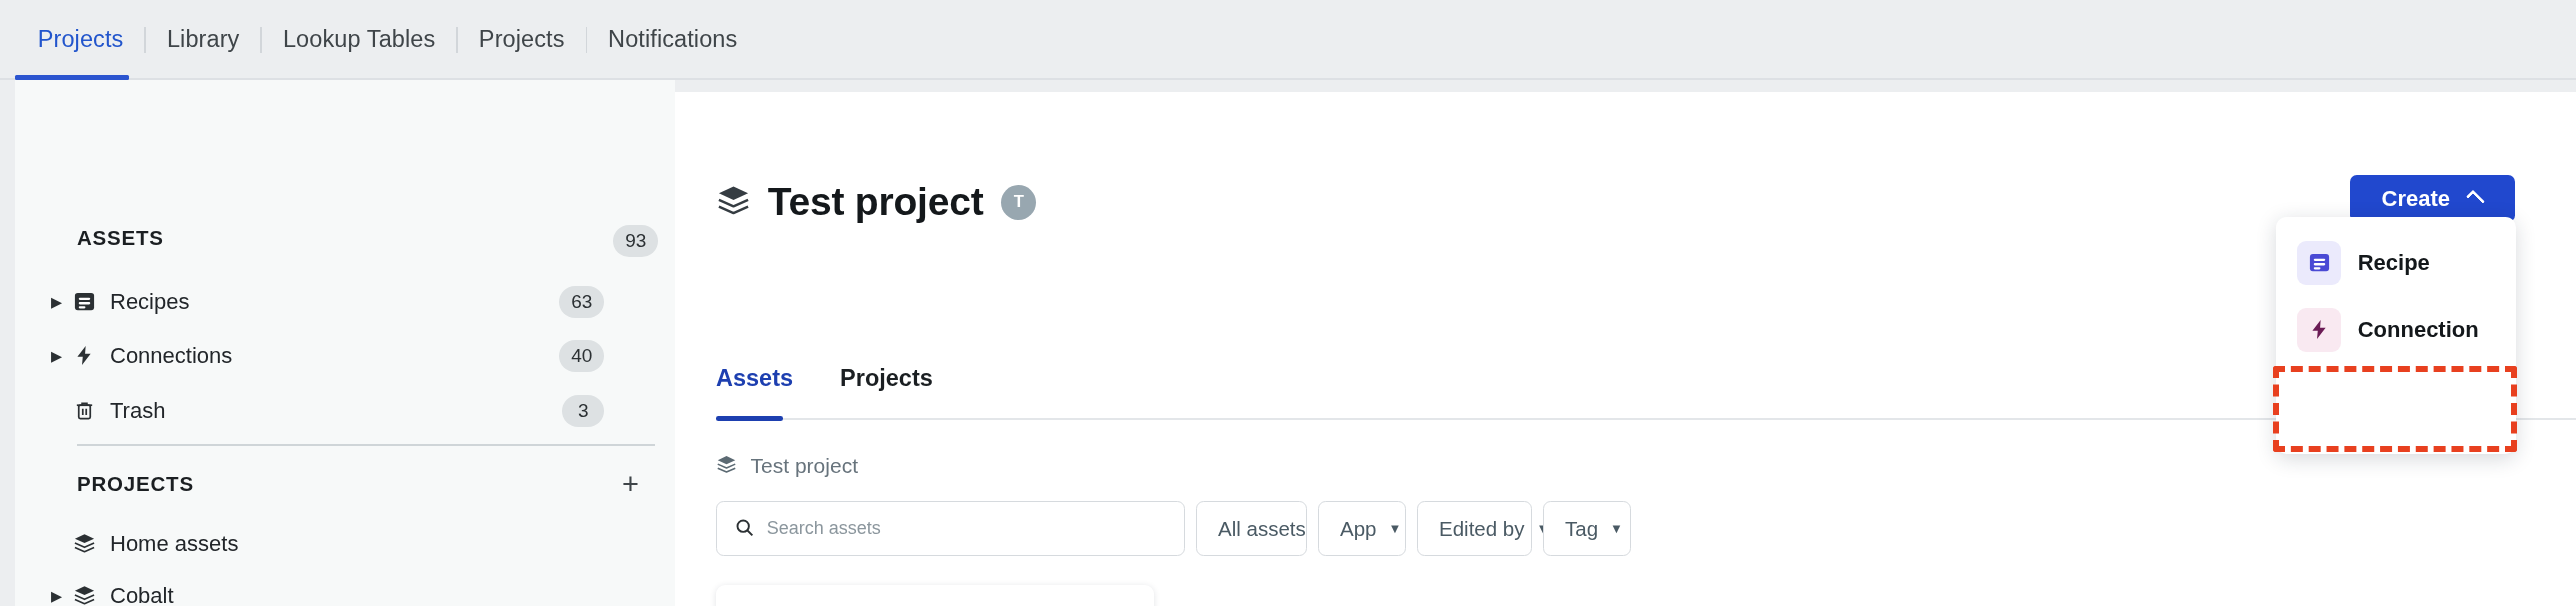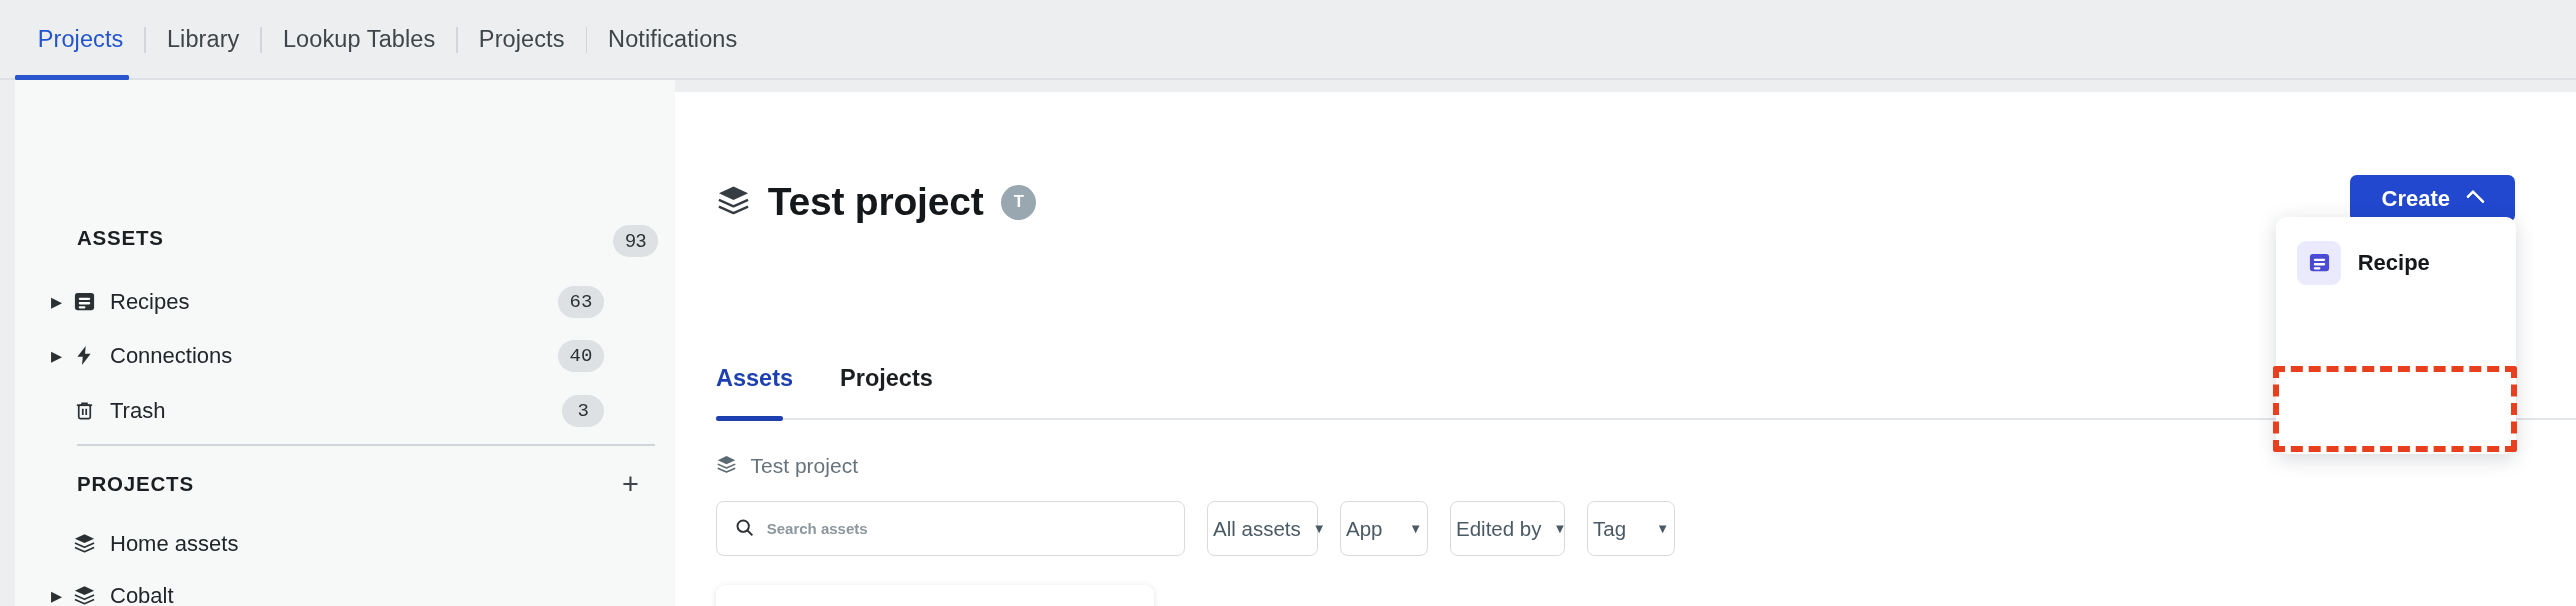--- a/index.html
+++ b/index.html
@@ -59,21 +59,21 @@
   .row-icon {
     width: 33px; flex: 0 0 33px; display: flex; align-items: center; justify-content: center;
   }
   .row-label {
     font-size: 22px; color: #22262a; margin-left: 9px; white-space: nowrap;
   }
   .count-badge {
     position: absolute; right: 16.7px; top: 50%; transform: translateY(-50%);
     min-width: 42px; height: 32px; padding: 0 12px; border-radius: 16px;
     background: #dde1e3; color: #2b3033; font-size: 19px;
-    display: flex; align-items: center; justify-content: center; font-family: Liberation Mono, monospace;
+    display: flex; align-items: center; justify-content: center;
   }
   #assets-badge { position: absolute; right: 16.7px; top: 145px;
     min-width: 42px; height: 32px; padding: 12px 12px; border-radius: 16px;
     background: #dde1e3; color: #2b3033; font-size: 19px;
     display: flex; align-items: center; justify-content: center; }
 
   #side-divider {
     position: absolute; left: 62px; top: 364px; width: 578px; height: 2.3px;
     background: #cfd5d8;
   }
@@ -114,28 +114,28 @@
     position: absolute; left: 41px; top: 362px; display: flex; align-items: center;
   }
   #breadcrumb-label { font-size: 21px; color: #67737c; margin-left: 13.6px; font-weight: 500; }
 
   #filter-row { position: absolute; left: 41px; top: 409px; display: flex; align-items: center; }
   #search-box {
     width: 469px; height: 55px; border: 1.5px solid #d6dade; border-radius: 7.6px;
     display: flex; align-items: center; padding: 0 16.7px; background: #fff;
   }
   #search-input {
-    border: none; outline: none; font-size: 15px; color: #2b3033; margin-left: 12px;
-    width: 394px; background: transparent; font-family: "Liberation Sans", sans-serif; font-weight: bold;
+    border: none; outline: none; font-size: 18px; color: #2b3033; margin-left: 12px;
+    width: 394px; background: transparent; font-family: "Liberation Sans", sans-serif;
   }
   #search-input::placeholder { color: #8b969d; }
   .filter-pill {
     height: 55px; border: 1.5px solid #d6dade; border-radius: 7.6px; background: #fff;
     display: flex; align-items: center; justify-content: space-between;
-    padding: 0 5px; margin-left: 22px; cursor: pointer;
+    padding: 0 21px; margin-left: 11px; cursor: pointer;
   }
   .filter-pill-label { font-size: 20.5px; color: #4a5a64; white-space: nowrap; }
   .pill-caret { font-size: 13px; color: #4a5a64; margin-left: 12px; }
 
   #asset-card {
     position: absolute; left: 41px; top: 493px; width: 438px; height: 73px;
     background: #ffffff; border-radius: 9px;
     box-shadow: 0 1.5px 6.8px rgba(30,40,60,.13);
     display: flex; align-items: center; padding: 0 23px;
   }
@@ -364,17 +364,25 @@
       <svg width="23" height="23" viewBox="0 0 24 24">
           <rect x="2" y="3" width="20" height="18" rx="3" fill="#4a4ad4"></rect>
           <rect x="6" y="8" width="12" height="2.4" rx="1.2" fill="#ffffff"></rect>
           <rect x="6" y="12.6" width="12" height="2.4" rx="1.2" fill="#ffffff"></rect>
           <rect x="6" y="17" width="7" height="2.2" rx="1.1" fill="#ffffff"></rect>
         </svg>
     </span>
     <span class="menu-label">Recipe</span>
   </div>
 
+  <div class="menu-item" style="top:79px;">
+    <span class="menu-icon-box" style="background:#f9e9f1;">
+      <svg width="23" height="23" viewBox="0 0 24 24">
+          <path d="M13.2 2 4.6 13.4h5.6L9.4 22l9-11.8h-5.8z" fill="#6b1b55"></path>
+        </svg>
+    </span>
+    <span class="menu-label">Connection</span>
+  </div>
 
 </div>
 
 <div id="annotation-box"></div>
 
 
 </body></html>

